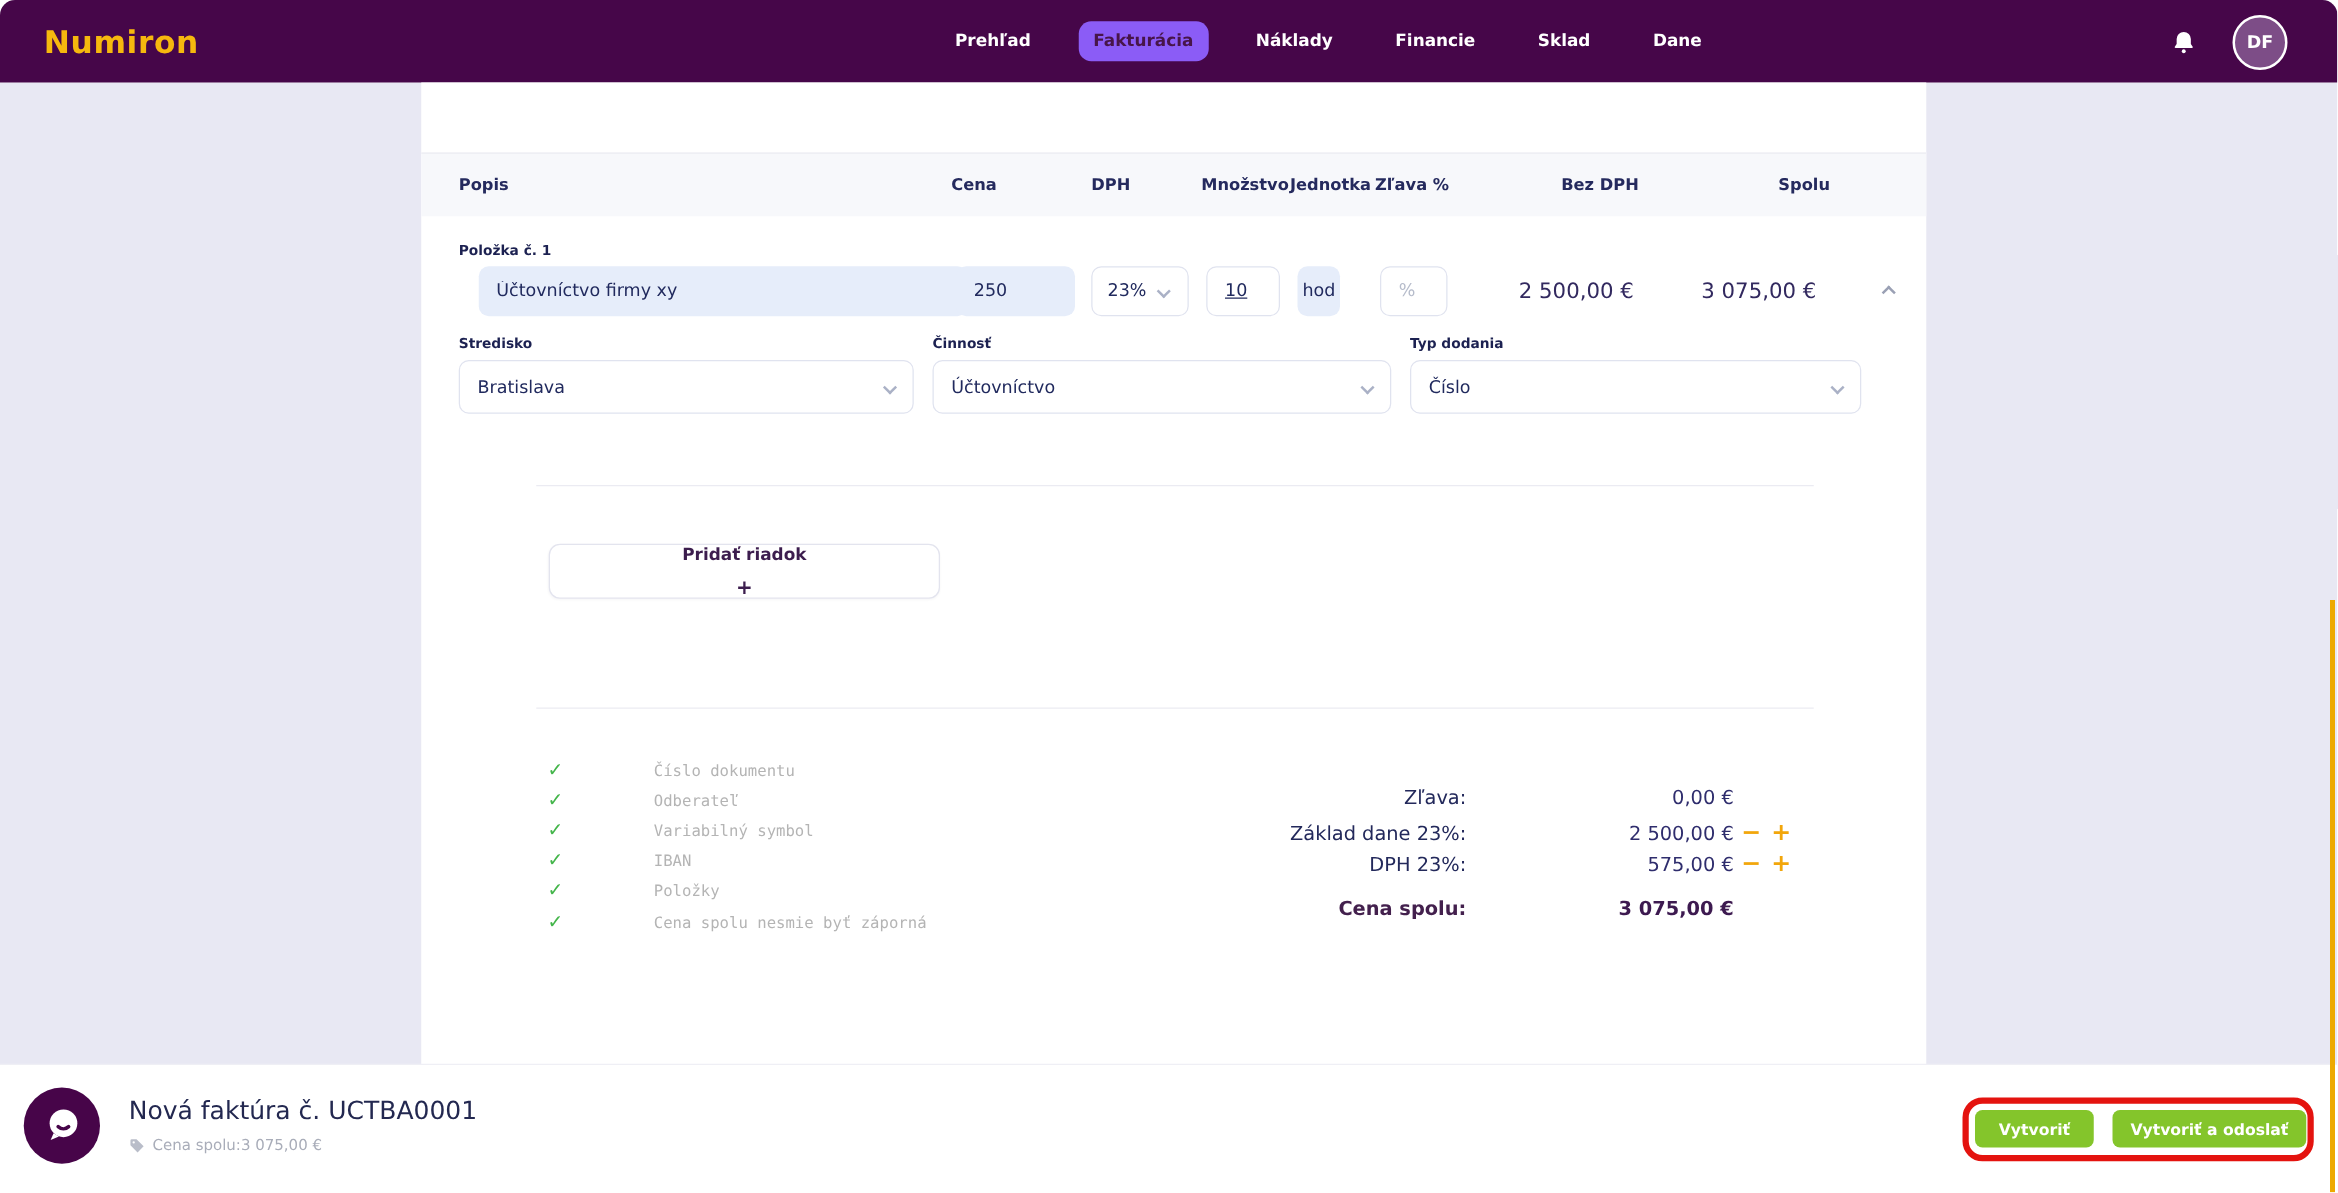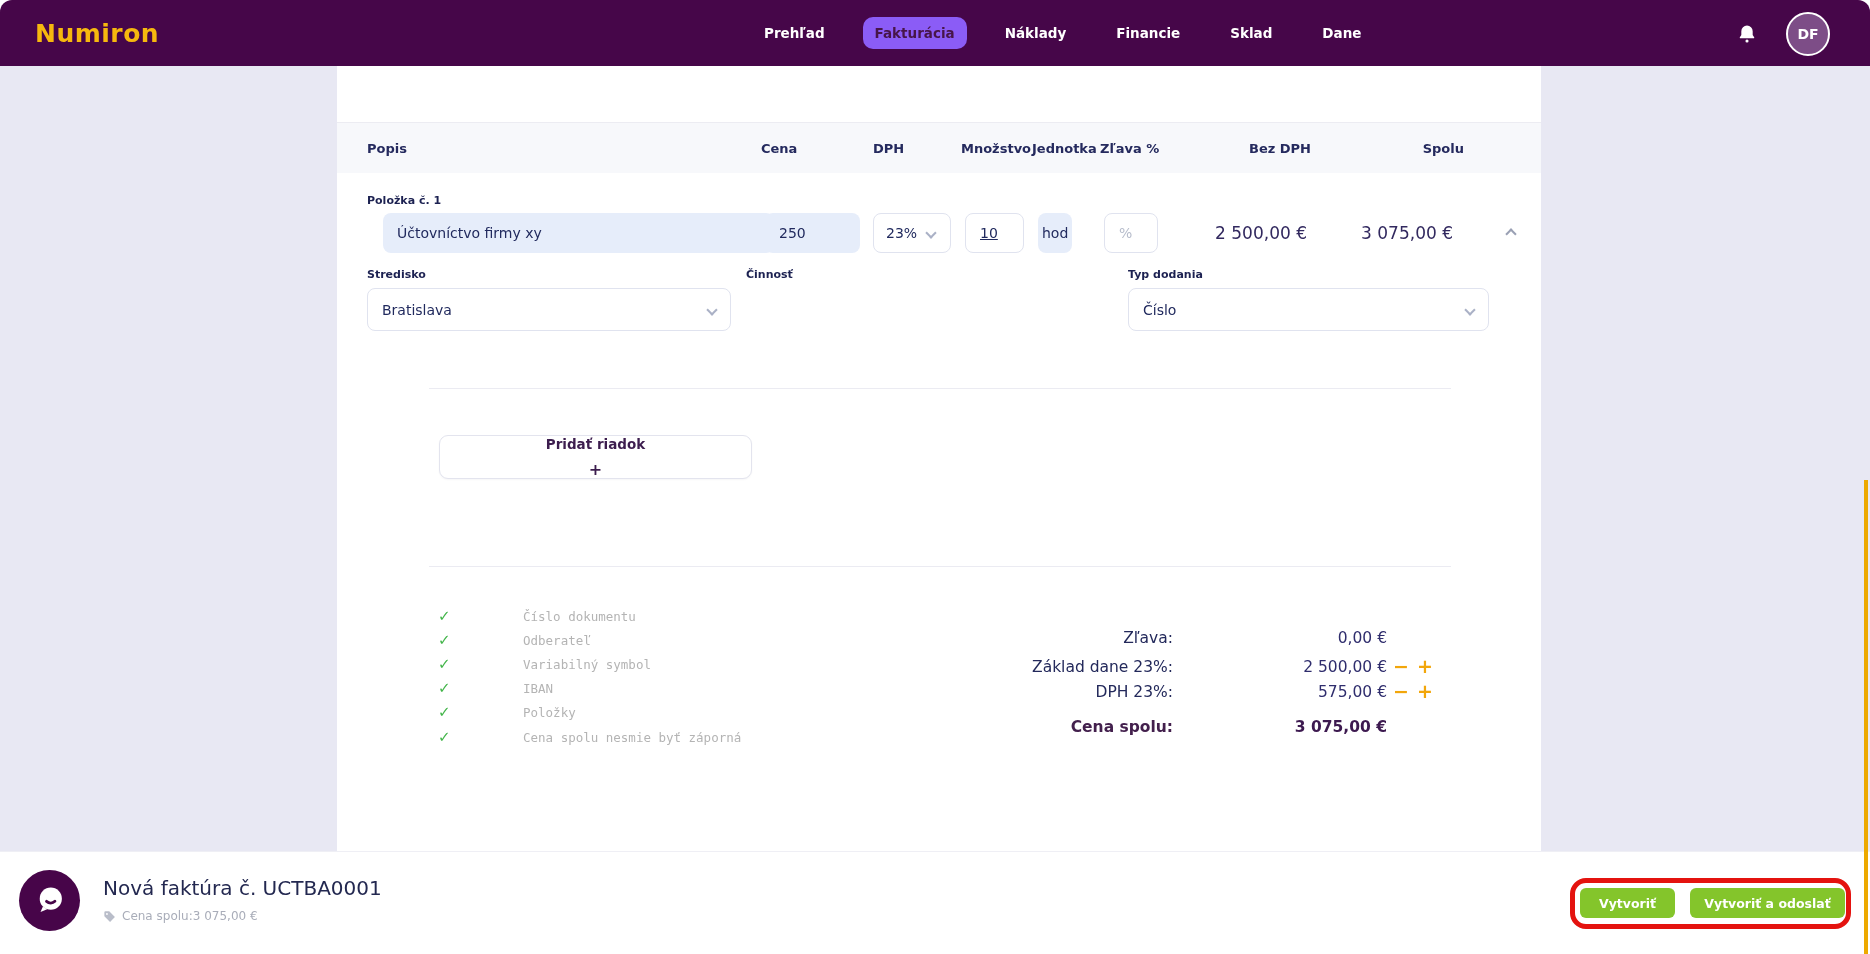--- a/index.html
+++ b/index.html
@@ -138,20 +138,24 @@
     <div class="money" style="right:88px">3 075,00 €</div>
     <span class="chev up" style="position:absolute;left:1170px;top:164px;border-color:#9aa0b4;"></span>
 
     <div class="row-label" style="left:30px;top:202px">Stredisko</div>
     <div class="selbox" style="left:30px;top:222px;width:364px">
       <span>Bratislava</span>
       <span class="chev"></span>
     </div>
 
     <div class="row-label" style="left:409px;top:202px">Činnosť</div>
+    <div class="selbox" style="left:409px;top:222px;width:367px">
+      <span>Účtovníctvo</span>
+      <span class="chev"></span>
+    </div>
 
     <div class="row-label" style="left:791px;top:202px">Typ dodania</div>
     <div class="selbox" style="left:791px;top:222px;width:361px">
       <span>Číslo</span>
       <span class="chev"></span>
     </div>
 
     <div class="divider" style="top:322px"></div>
 
     <div class="ghost-btn" style="left:102px;width:313px">

